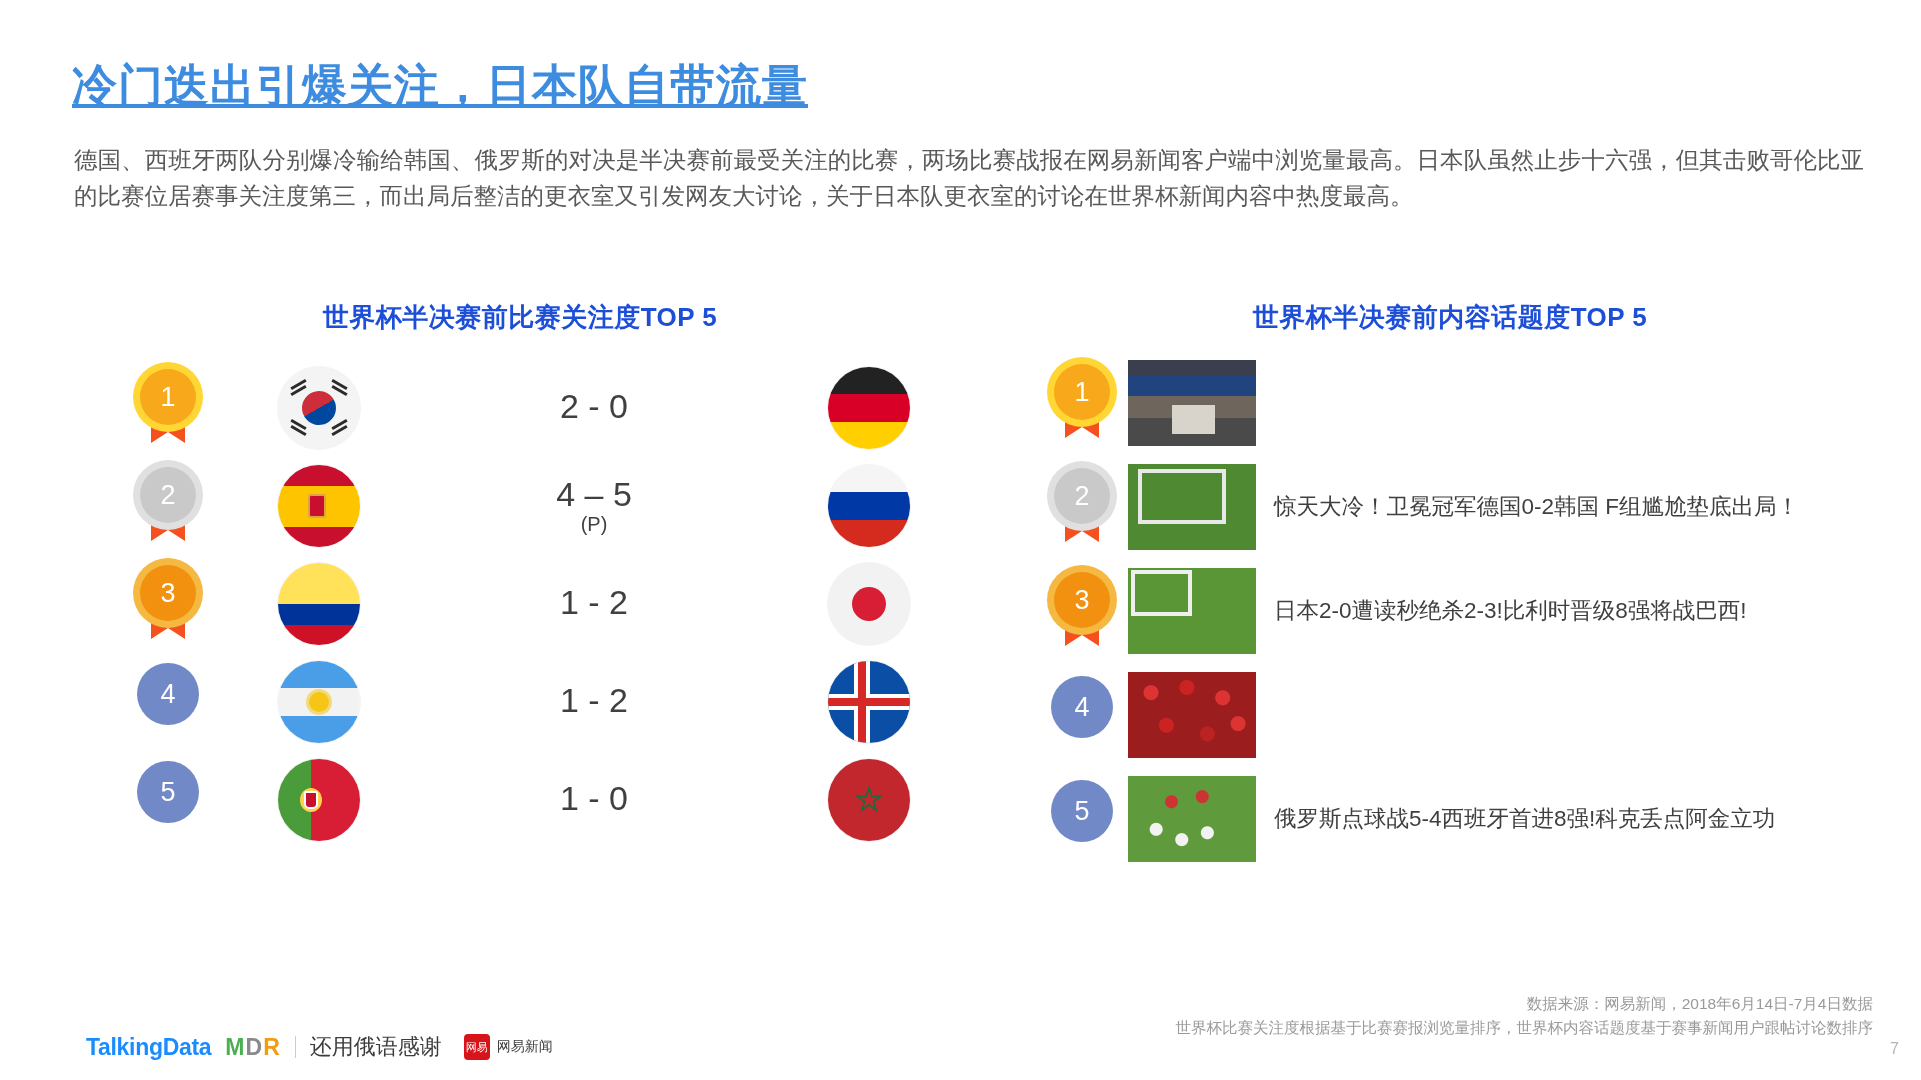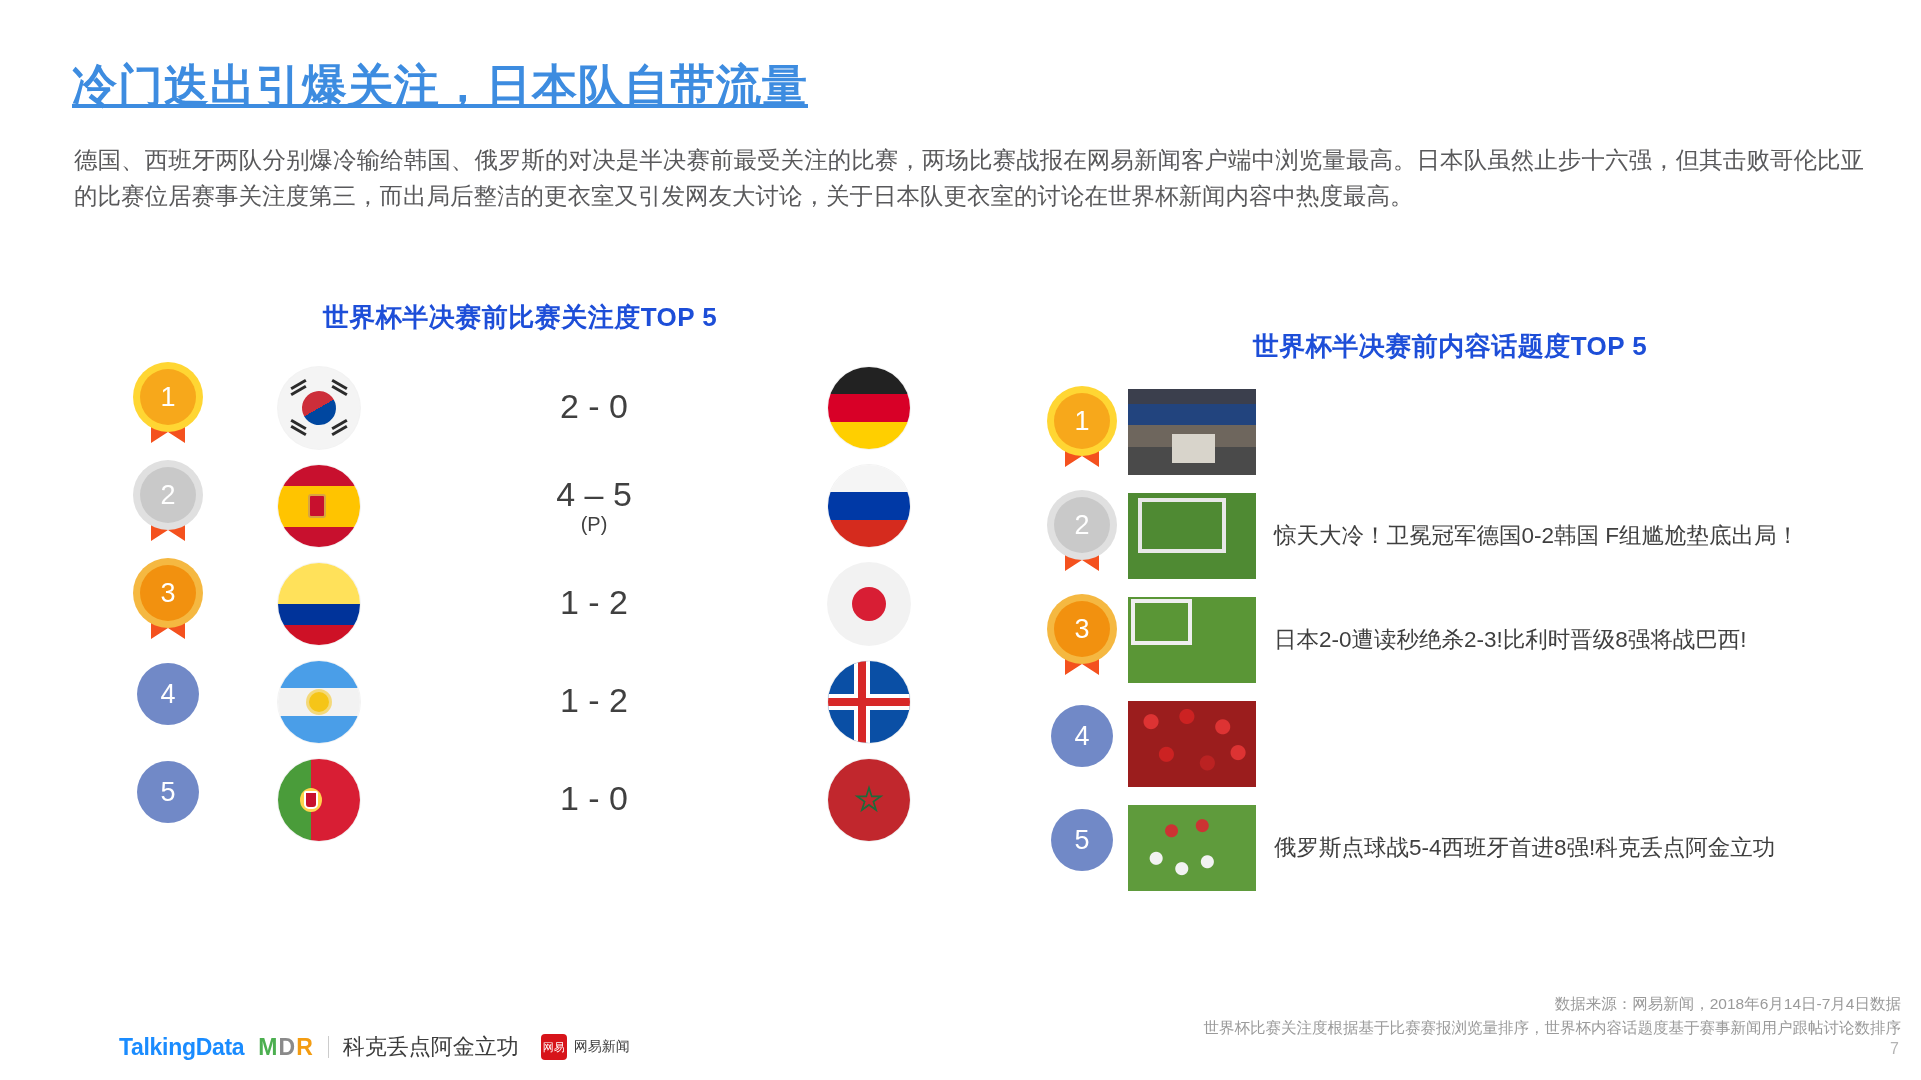--- a/index.html
+++ b/index.html
@@ -38,21 +38,21 @@
   .panel-right { position: absolute; left: 1050px; top: 300px; width: 800px; }
 
   .panel-heading {
     font-size: 26px;
     font-weight: bold;
     color: #1d4ed8;
     text-align: center;
     margin-bottom: 24px;
     letter-spacing: .5px;
   }
-  .panel-right .panel-heading { margin-bottom: 20px; margin-top: 29px; }
+  .panel-right .panel-heading { margin-bottom: 20px; }
 
   
   .rank {
     position: relative;
     width: 64px; height: 78px;
     flex: 0 0 64px;
     display: flex; align-items: flex-start; justify-content: center;
   }
   .rank .disc {
     position: relative;
@@ -210,37 +210,37 @@
       radial-gradient(circle at 22% 62%, #f2f2f2 0 6px, transparent 7px),
       radial-gradient(circle at 42% 74%, #f2f2f2 0 6px, transparent 7px),
       radial-gradient(circle at 62% 66%, #f2f2f2 0 6px, transparent 7px),
       radial-gradient(circle at 34% 30%, #c33 0 6px, transparent 7px),
       radial-gradient(circle at 58% 24%, #c33 0 6px, transparent 7px);
   }
 
   
   .source {
     position: absolute;
-    right: 20px; top: 992px;
+    right: 48px; top: 992px;
     text-align: right;
     font-size: 15.5px;
     line-height: 24px;
     color: #9a9a9a;
   }
   .page-no {
     position: absolute;
     right: 22px; top: 1040px;
     font-size: 16px; color: #b4b4b4;
   }
   .logo-bar {
     position: absolute;
     left: 86px; top: 1032px;
     display: flex; align-items: center; gap: 14px;
   }
-  .logo-td { font-size: 23px; font-weight: bold; color: #1a8cff; letter-spacing: -.3px; margin-left: 33px; }
+  .logo-td { font-size: 23px; font-weight: bold; color: #1a8cff; letter-spacing: -.3px; }
   .logo-mdr { font-size: 23px; font-weight: bold; letter-spacing: 1px; }
   .logo-mdr .m { color: #4caf50; }
   .logo-mdr .d { color: #8a8a8a; }
   .logo-mdr .r { color: #f39c12; }
   .logo-divider { width: 1px; height: 22px; background: #cccccc; }
   .logo-mtdp { font-size: 22px; color: #3c3c3c; }
   .logo-nn-wrap { display: flex; align-items: center; gap: 7px; margin-left: 8px; }
   .logo-nn-icon {
     width: 26px; height: 26px; border-radius: 4px; background: #d7141a;
     color: #fff; font-size: 11px; line-height: 26px; text-align: center;
@@ -406,18 +406,18 @@
   <div>世界杯比赛关注度根据基于比赛赛报浏览量排序，世界杯内容话题度基于赛事新闻用户跟帖讨论数排序</div>
 </div>
 <div class="page-no">7</div>
 
 <div class="logo-bar">
   <span class="logo-td">TalkingData</span>
   <span class="logo-mdr">
     <span class="m">M</span><span class="d">D</span><span class="r">R</span>
   </span>
   <span class="logo-divider"></span>
-  <span class="logo-mtdp">科克丢点阿金立功</span>
+  <span class="logo-mtdp">还用俄语感谢</span>
   <span class="logo-nn-wrap">
     <span class="logo-nn-icon">网易</span>
     <span class="logo-nn">网易新闻</span>
   </span>
 </div>
 
 </body></html>

